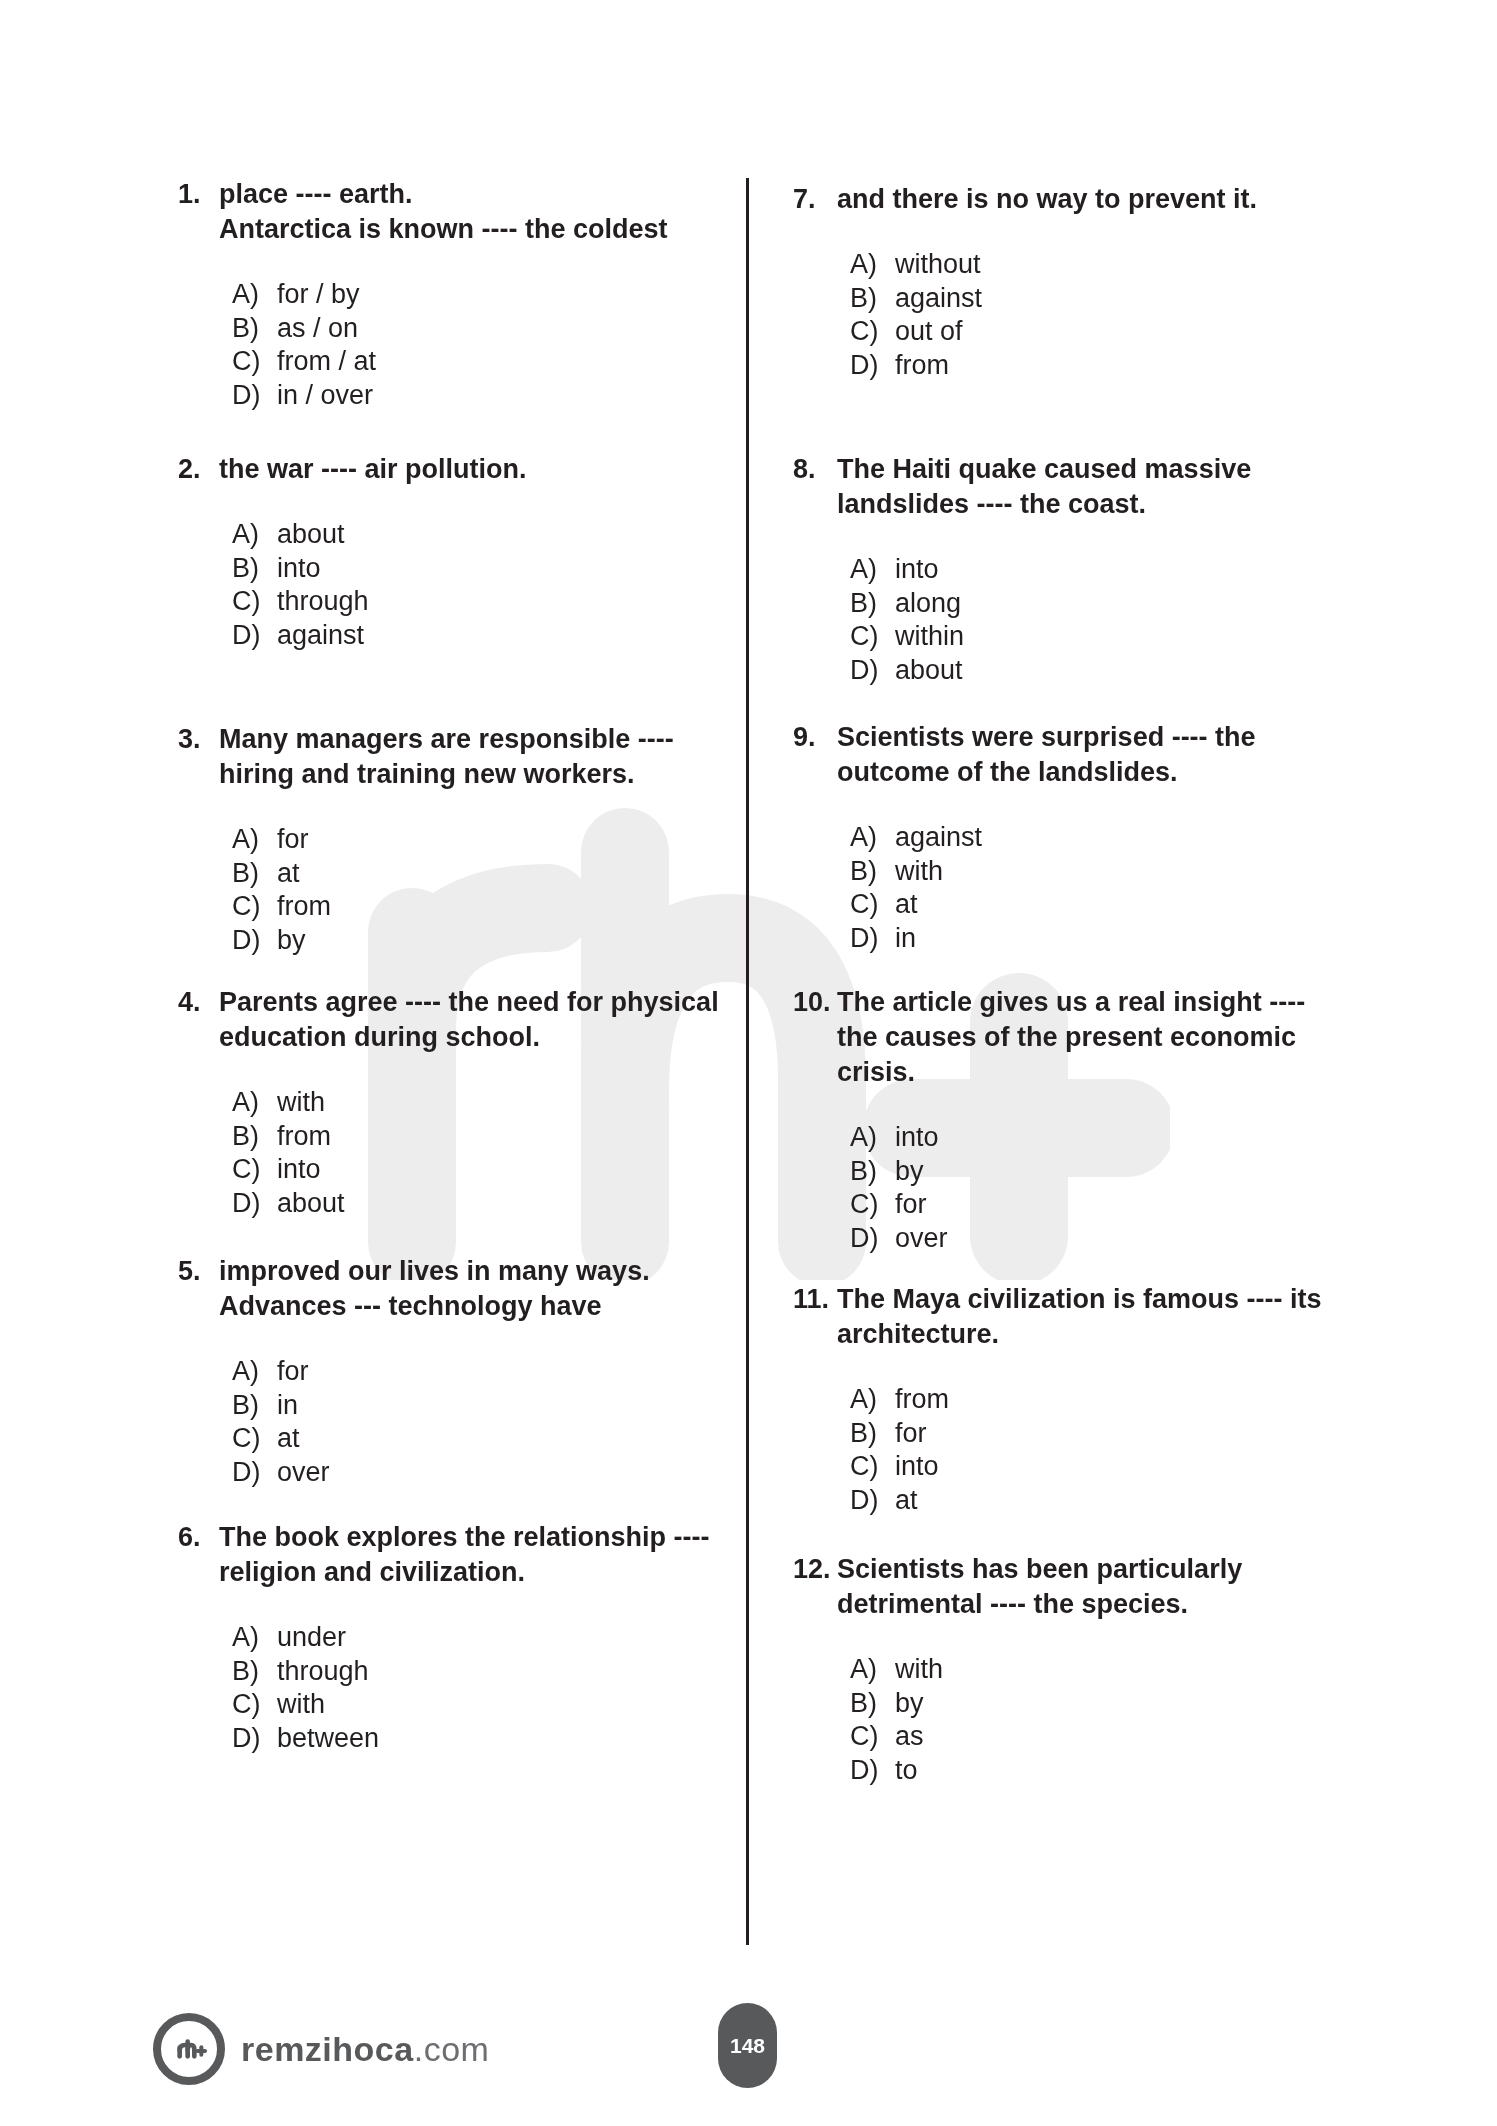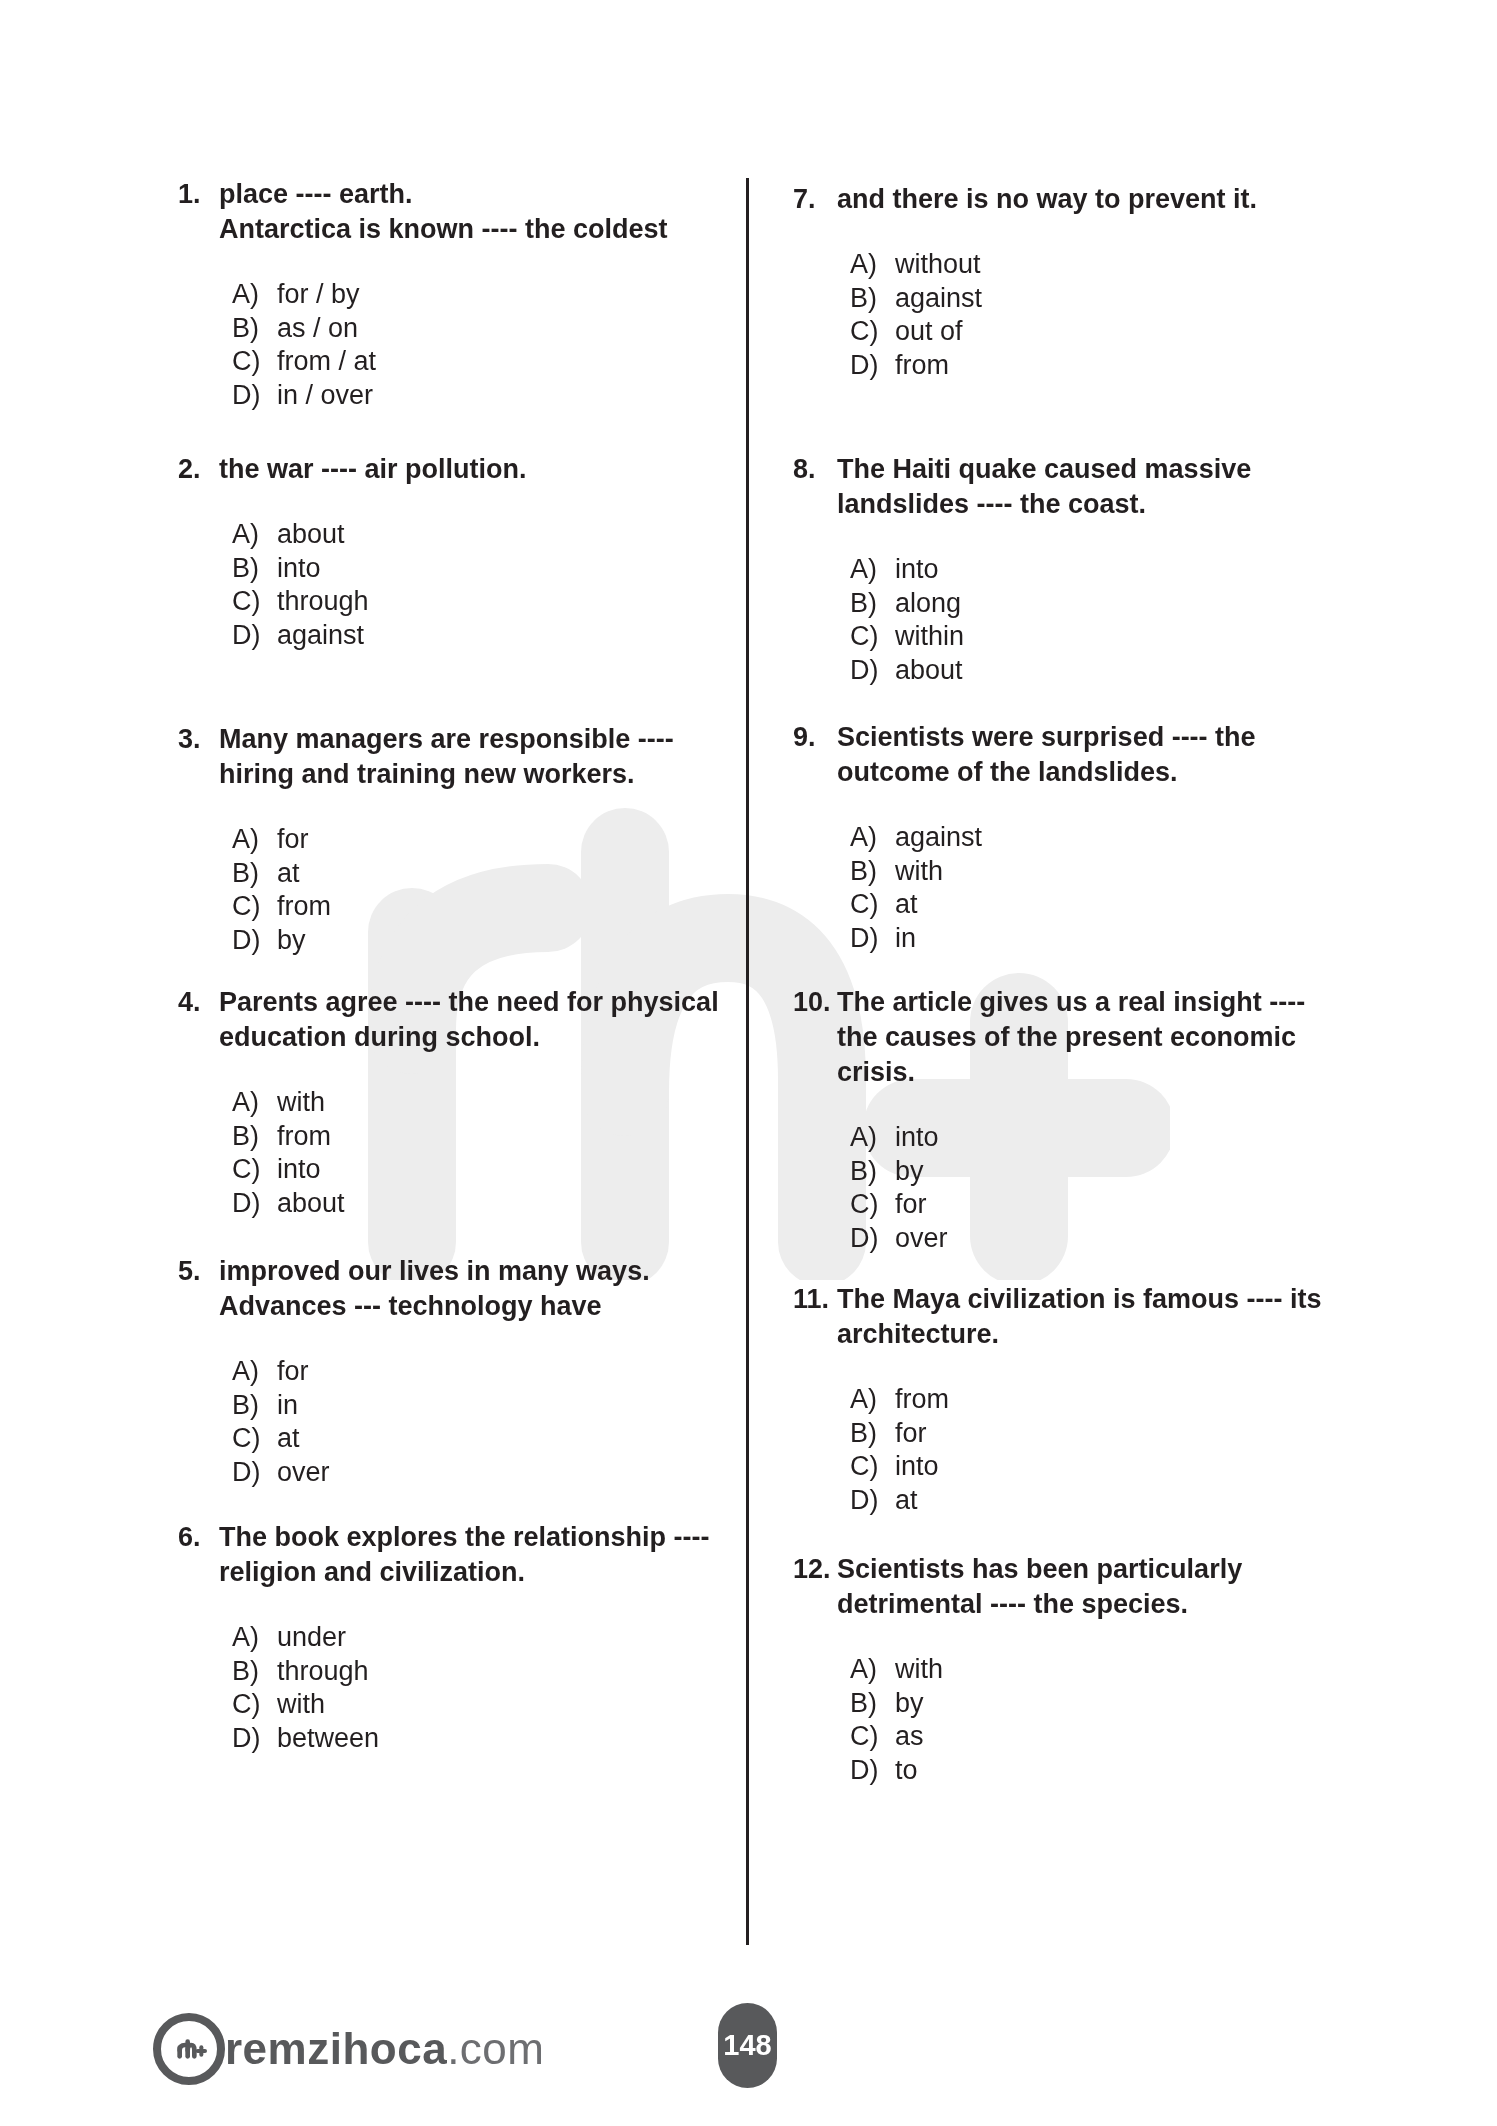--- a/index.html
+++ b/index.html
@@ -56,36 +56,36 @@
     position:absolute;left:153px;top:28px;
     display:flex;align-items:center;
   }
   .brand-circle{
     width:56px;height:56px;
     border:8px solid #58595b;
     border-radius:50%;
     display:flex;align-items:center;justify-content:center;
   }
   .brand-text{
-    margin-left:0;
-    font-size:44px;
+    margin-left:16px;
+    font-size:34px;
     color:#58595b;
     letter-spacing:0.5px;
   }
   .brand-text .bold{font-weight:700;}
   .brand-text .tld{font-weight:400;color:#6d6e71;}
   .page-badge{
     position:absolute;left:718px;top:18px;
     width:59px;height:85px;
     background:#58595b;
     border-radius:29.5px;
     display:flex;align-items:center;justify-content:center;
     color:#ffffff;
     font-weight:700;
-    font-size:29px;
+    font-size:21px;
   }
 </style>
 </head>
 <body>
 
 <div class="page">
 
   <svg class="watermark" width="840" height="680" viewBox="0 0 840 680" aria-hidden="true">
     <g stroke="#ededed" fill="none" stroke-linecap="round">
 

